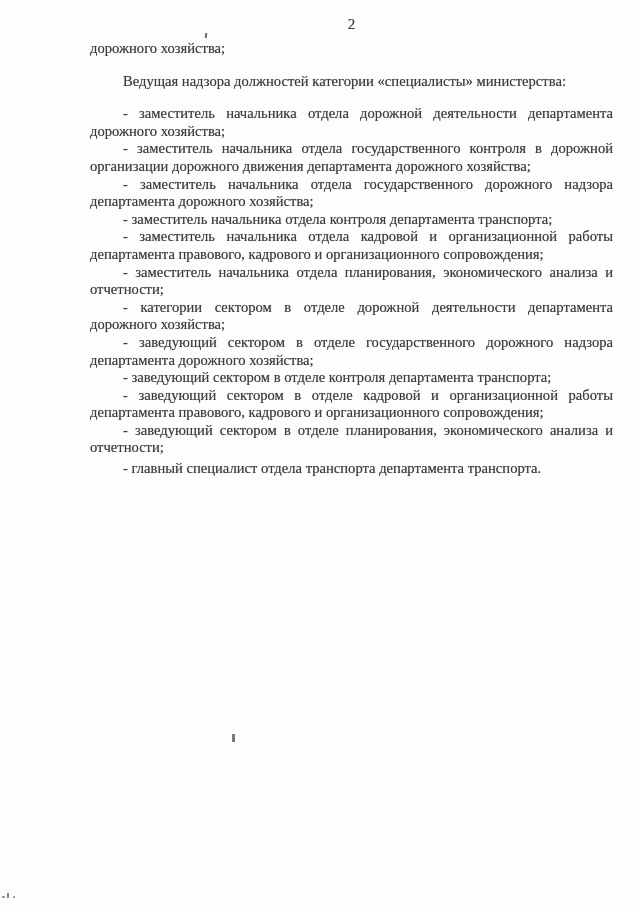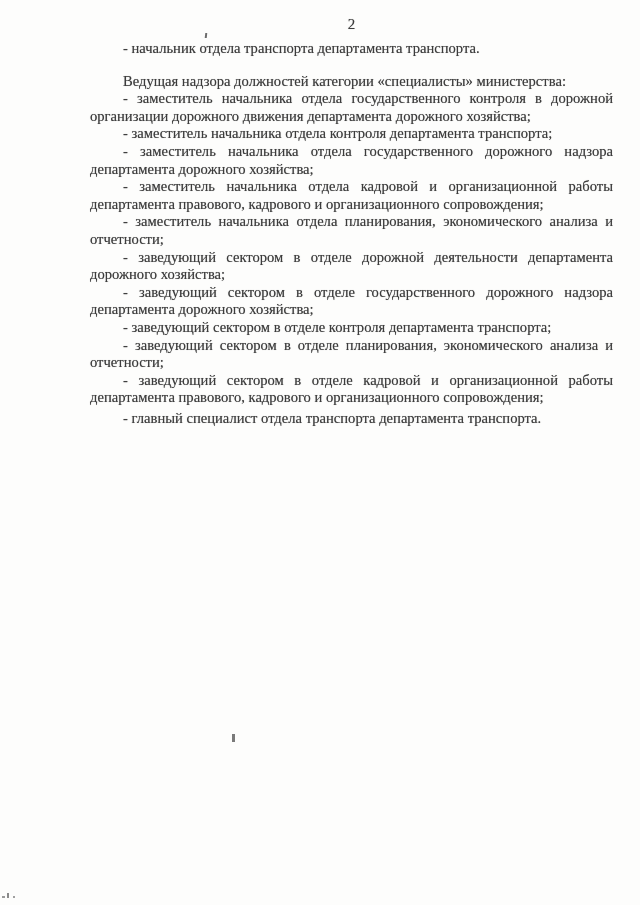--- a/index.html
+++ b/index.html
@@ -59,34 +59,35 @@
   .a-bl3    { top: 896px; left: 13px; width: 2px; height: 2px; background:#a0a0a0; }
 </style>
 </head>
 <body>
 
 <div class="page">
 
   <div class="page-number">2</div>
 
   <div class="text-block">
-    <p>- начальник отдела транспорта департамента транспорта.</p>
+    <p class="no-indent">дорожного хозяйства;</p>
 
     <p class="gap-before">Ведущая надзора должностей категории «специалисты» министерства:</p>
 
+    <p class="gap-before">- заместитель начальника отдела дорожной деятельности департамента дорожного хозяйства;</p>
     <p>- заместитель начальника отдела государственного контроля в дорожной организации дорожного движения департамента дорожного хозяйства;</p>
+    <p>- заместитель начальника отдела государственного дорожного надзора департамента дорожного хозяйства;</p>
     <p>- заместитель начальника отдела контроля департамента транспорта;</p>
-    <p>- заместитель начальника отдела государственного дорожного надзора департамента дорожного хозяйства;</p>
     <p>- заместитель начальника отдела кадровой и организационной работы департамента правового, кадрового и организационного сопровождения;</p>
     <p>- заместитель начальника отдела планирования, экономического анализа и отчетности;</p>
-    <p>- заведующий сектором в отделе дорожной деятельности департамента дорожного хозяйства;</p>
+    <p>- категории сектором в отделе дорожной деятельности департамента дорожного хозяйства;</p>
     <p>- заведующий сектором в отделе государственного дорожного надзора департамента дорожного хозяйства;</p>
     <p>- заведующий сектором в отделе контроля департамента транспорта;</p>
+    <p>- заведующий сектором в отделе кадровой и организационной работы департамента правового, кадрового и организационного сопровождения;</p>
     <p>- заведующий сектором в отделе планирования, экономического анализа и отчетности;</p>
-    <p>- заведующий сектором в отделе кадровой и организационной работы департамента правового, кадрового и организационного сопровождения;</p>
     <p class="gap-before-sm">- главный специалист отдела транспорта департамента транспорта.</p>
   </div>
 
   <div class="artifact a-tick"></div>
   <div class="artifact a-mid"></div>
   <div class="artifact a-bl1"></div>
   <div class="artifact a-bl2"></div>
   <div class="artifact a-bl3"></div>
 
 </div>

